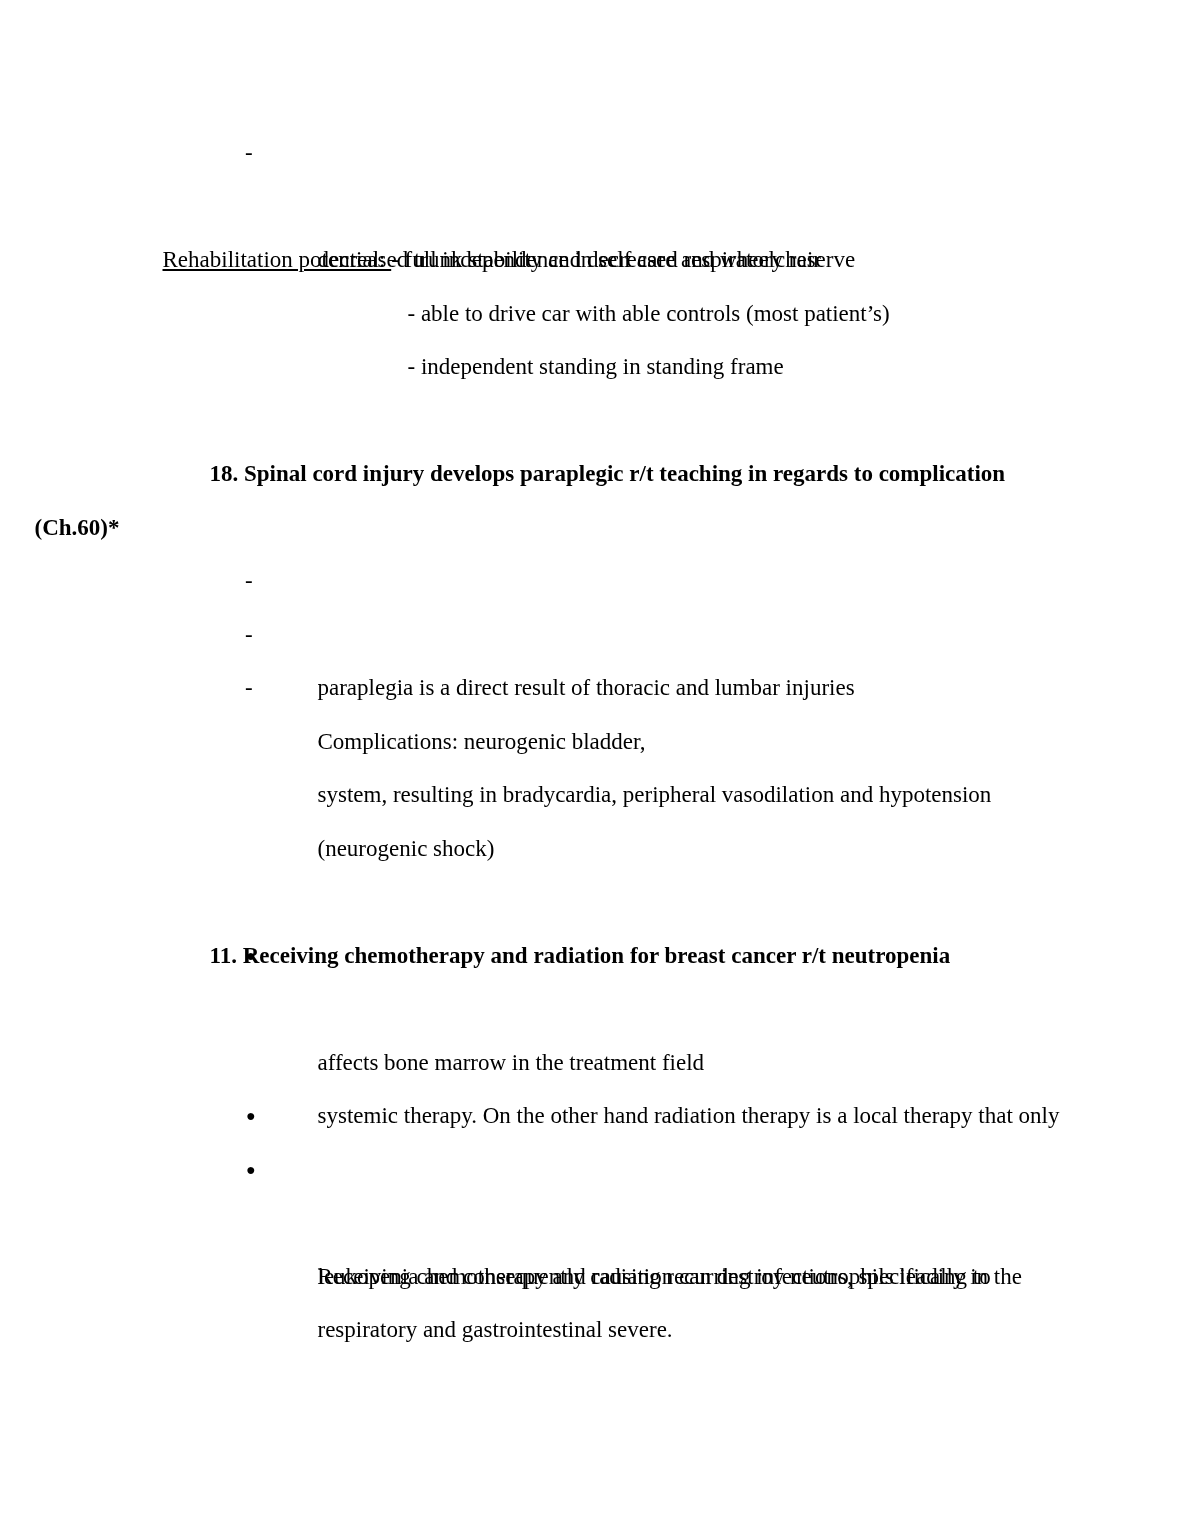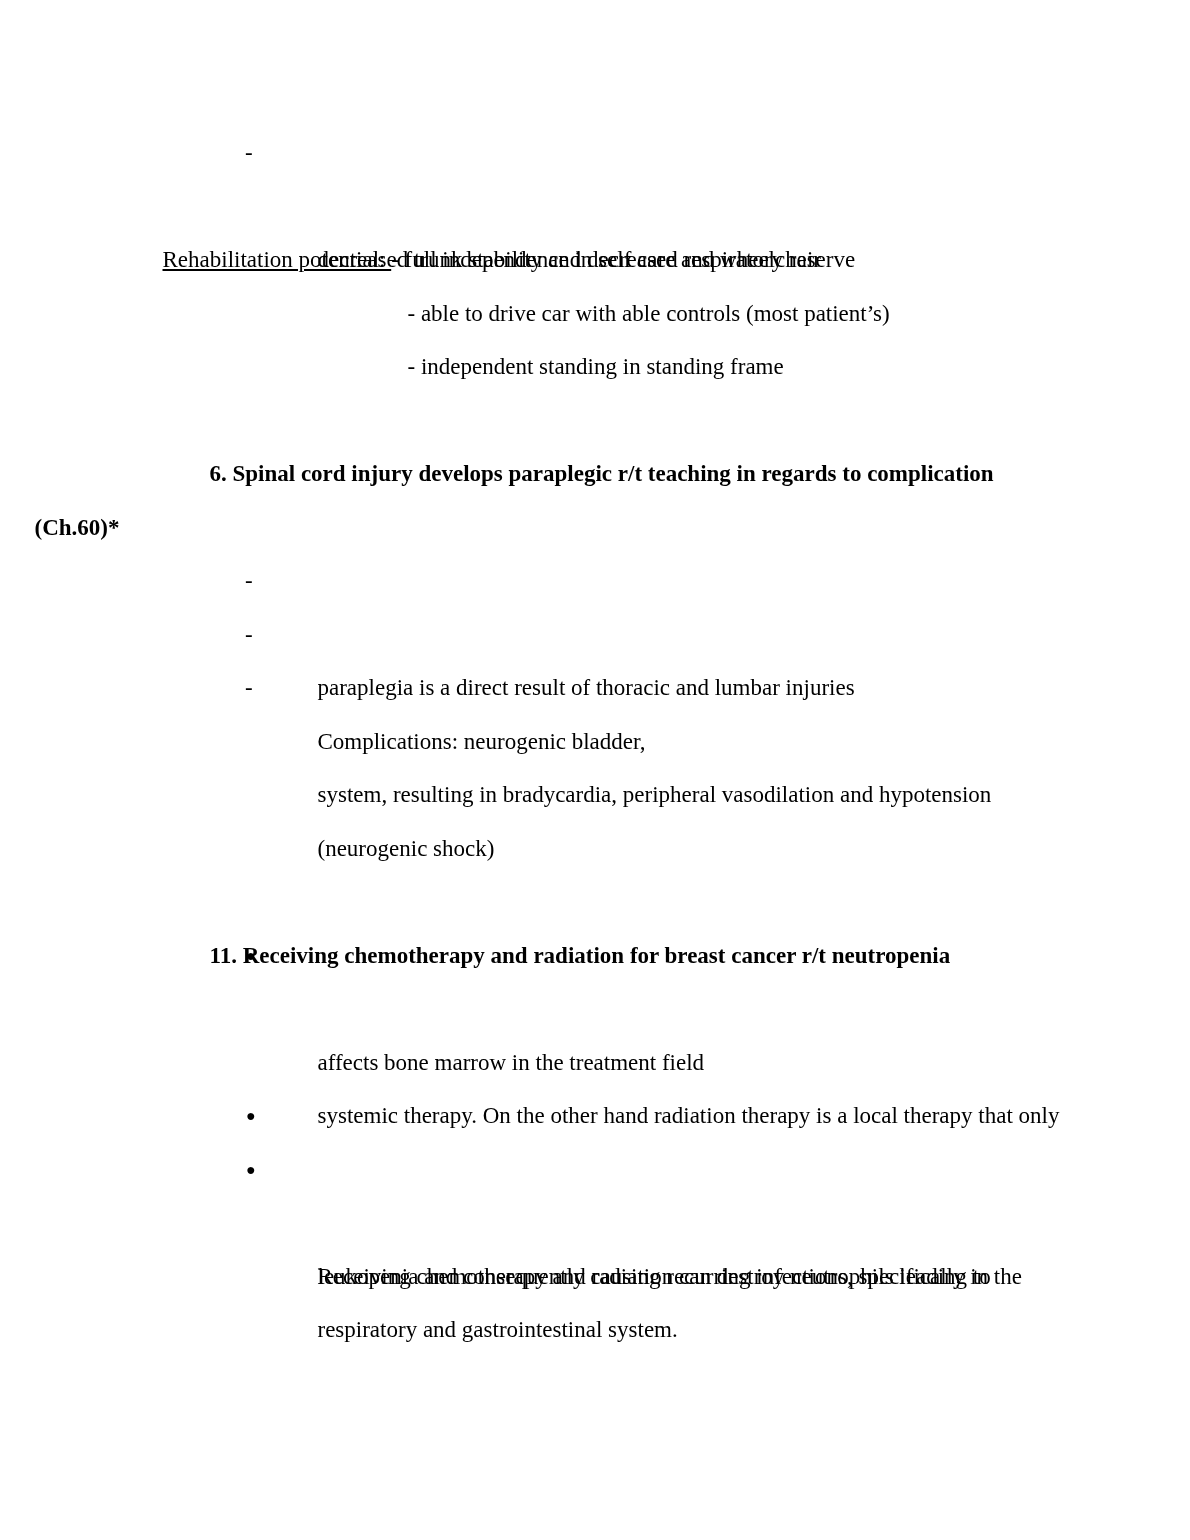--- a/index.html
+++ b/index.html
@@ -72,21 +72,21 @@
     <div class="ln i-sub">
       <span>- able to drive car with able controls (most patient’s)</span>
     </div>
     <div class="ln i-sub">
       <span>- independent standing in standing frame</span>
     </div>
 
     <div class="ln"></div>
 
     <div class="ln i-h1 bold">
-      <span>6. Spinal cord injury develops paraplegic r/t teaching in regards to complication</span>
+      <span>18. Spinal cord injury develops paraplegic r/t teaching in regards to complication</span>
     </div>
     <div class="ln i-h2 bold">
       <span>(Ch.60)*</span>
     </div>
 
     <div class="ln"></div>
 
     <div class="ln i-b">
       <span class="mk">-</span>
       <span>paraplegia is a direct result of thoracic and lumbar injuries</span>
@@ -124,17 +124,17 @@
       <span class="mk mk-disc">●</span>
     </div>
     <div class="ln i-b">
       <span class="mk mk-disc">●</span>
       <span>Receiving chemotherapy and radiation can destroy neutrophils leading to</span>
     </div>
     <div class="ln i-b">
       <span>leukopenia and consequently causing recurring infections, specifically in the</span>
     </div>
     <div class="ln i-b">
-      <span>respiratory and gastrointestinal system.</span>
+      <span>respiratory and gastrointestinal severe.</span>
     </div>
 
   </div>
 </div>
 
 </body></html>

